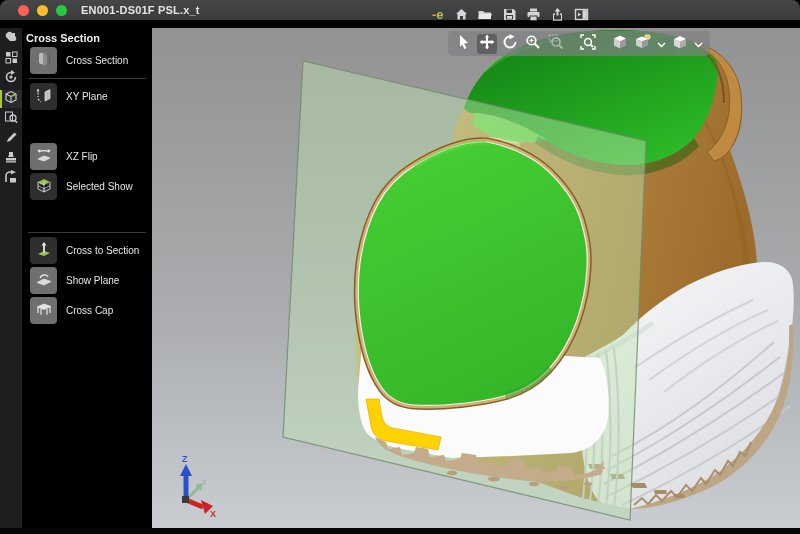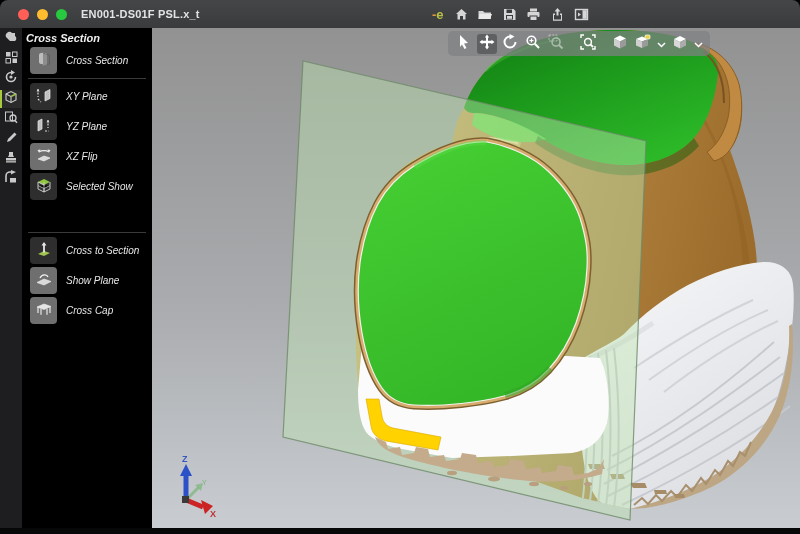--- a/index.html
+++ b/index.html
@@ -2,34 +2,34 @@
 <html><head>
 <meta charset="utf-8">
 <style>
   * { margin:0; padding:0; box-sizing:border-box; }
   html,body { width:800px; height:534px; background:#000; overflow:hidden;
     font-family:"Liberation Sans", sans-serif; }
   #window { position:relative; width:800px; height:534px; background:#000;
     border-radius:8px 8px 0 0; overflow:hidden; }
 
   
-  #titlebar { position:absolute; left:0; top:0; width:800px; height:28px;
+  #titlebar { position:absolute; left:0; top:0; width:800px; height:20px;
     background:linear-gradient(#454648,#3a3b3d); display:flex; align-items:center; }
   .traffic { display:flex; gap:8px; margin-left:18px; }
   .tl { width:11px; height:11px; border-radius:50%; }
   .tl.red{background:#ff5f57;} .tl.yel{background:#febc2e;} .tl.grn{background:#28c840;}
   #win-title { margin-left:14px; color:#e3e3e4; font-size:11px; font-weight:bold; letter-spacing:.2px; }
   #tb-icons { position:absolute; left:432px; top:0; height:28px; display:flex; align-items:center; gap:7px; }
   .tbi { width:17px; height:17px; display:flex; align-items:center; justify-content:center; }
   .tbi svg { display:block; }
   #app-logo { font-size:13px; font-weight:bold; margin-right:2px; }
   #app-logo .dash { color:#e59a3c; } #app-logo .e { color:#b9c046; }
 
   
-  #sidebar { position:absolute; left:0; top:28px; width:152px; height:500px; background:#000;font-style:italic; }
+  #sidebar { position:absolute; left:0; top:28px; width:152px; height:500px; background:#000; }
   #toolstrip { position:absolute; left:0; top:0; width:22px; height:500px; background:#1e1e20; }
   .strip-btn { position:absolute; left:0; width:22px; height:18px; display:flex; align-items:center; justify-content:center; }
   .strip-btn.active { background:#2b2b2b; }
   .strip-btn.active::before { content:""; position:absolute; left:0; top:0; width:2px; height:18px; background:#a7c93e; }
   #panel { position:absolute; left:22px; top:0; width:130px; height:500px; background:#000; }
   #panel-header { position:absolute; left:4px; top:4px; color:#f0f0f0; font-size:11px; font-weight:bold; }
   .cs-row { position:absolute; left:8px; width:120px; height:28px; display:flex; align-items:center; gap:9px; cursor:default; }
   .cs-ic { width:27px; height:27px; border-radius:4px; background:#2e2e2e; display:flex; align-items:center; justify-content:center; flex:0 0 auto; }
   .cs-ic.on { background:#6f6f6f; }
   .cs-row span { color:#e6e6e6; font-size:10px; white-space:nowrap; }
@@ -193,31 +193,20 @@
             <svg width="20" height="20" viewBox="0 0 20 20">
               <path d="M4 3 v8" stroke="#d8d8d8" stroke-width="1.2" stroke-dasharray="2 1.5"></path>
               <path d="M4 3 l-1.5 2.5 h3 Z" fill="#d8d8d8"></path>
               <path d="M4 13 l3 3" stroke="#d8d8d8" stroke-width="1.2" stroke-dasharray="2 1.5"></path>
               <path d="M11 6 l5 -2.5 v9 l-5 2.5 Z" fill="#bfbfbf" stroke="#e8e8e8" stroke-width=".7"></path>
             </svg>
           </div>
         <span>XY Plane</span>
       </div>
 
-      <div class="cs-row" style="top:84px">
-        <div class="cs-ic">
-            <svg width="20" height="20" viewBox="0 0 20 20">
-              <path d="M4 5 l4 -2 v10 l-4 2 Z" fill="#bfbfbf" stroke="#e8e8e8" stroke-width=".7"></path>
-              <path d="M14 4 v8" stroke="#d8d8d8" stroke-width="1.2" stroke-dasharray="2 1.5"></path>
-              <path d="M14 4 l-1.5 2.5 h3 Z" fill="#d8d8d8"></path>
-              <path d="M11 15 h4" stroke="#d8d8d8" stroke-width="1.2" stroke-dasharray="2 1.5"></path>
-            </svg>
-          </div>
-        <span>YZ Plane</span>
-      </div>
 
       <div class="cs-row" style="top:114px">
         <div class="cs-ic on">
             <svg width="20" height="20" viewBox="0 0 20 20">
               <path d="M10 10 l6 2 -6 3 -6 -2 Z" fill="#d9d9d9" stroke="#f2f2f2" stroke-width=".6"></path>
               <path d="M5 6 a6 3 0 0 1 10 0" fill="none" stroke="#eee" stroke-width="1.2"></path>
               <path d="M15 6.5 l1.5 -2.5 l-3 -.5 Z" fill="#eee"></path>
               <path d="M5 6.5 l-1.5 -2.5 l3 -.5 Z" fill="#eee"></path>
             </svg>
           </div>

